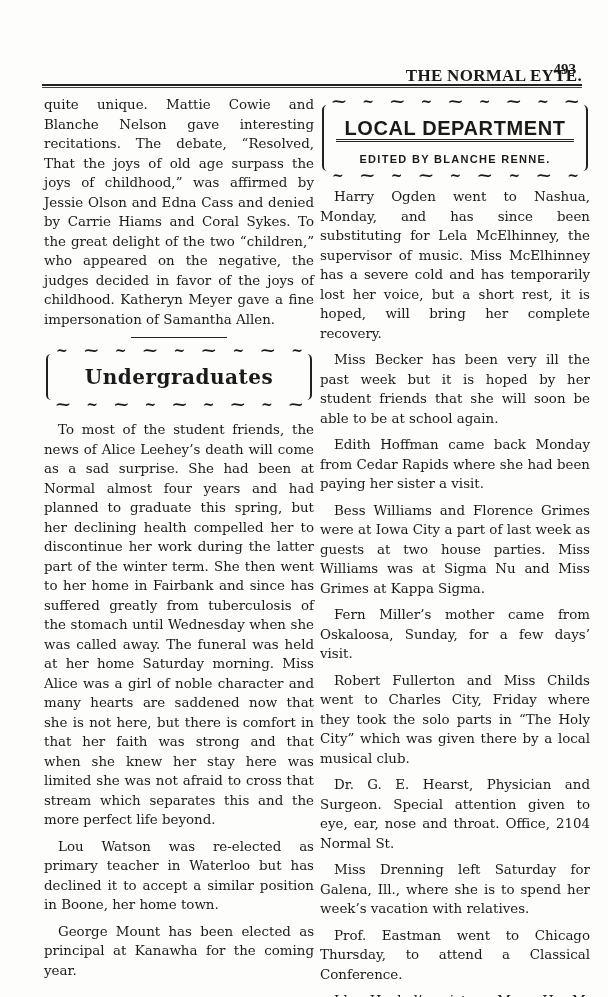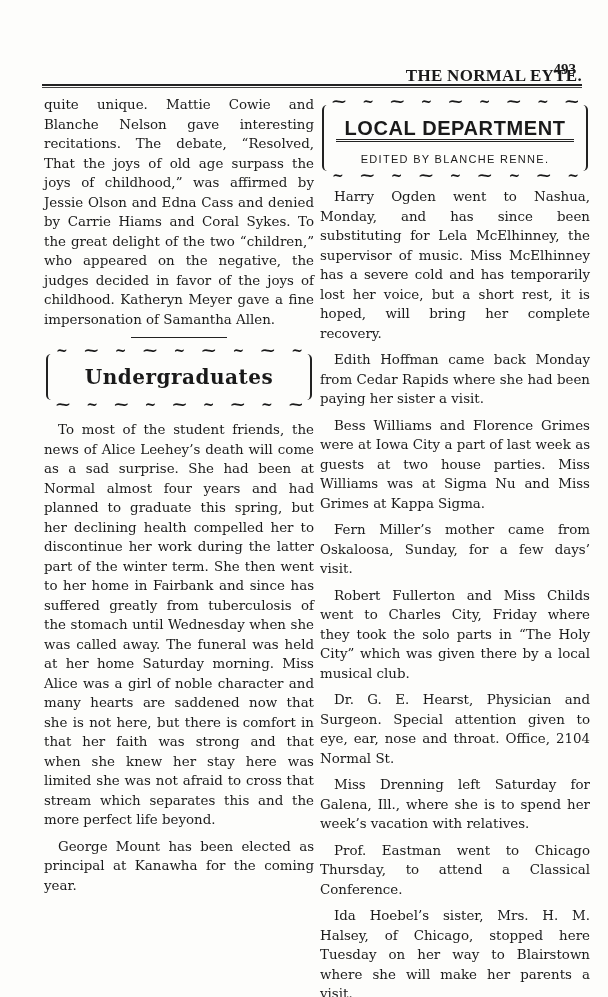--- a/index.html
+++ b/index.html
@@ -50,21 +50,21 @@
   .under-title {
     text-align:center; font-family:"DejaVu Serif", serif; font-weight:bold;
     font-size:20px; line-height:36px; letter-spacing:0.5px; padding:3px 0;
   }
   .local-title {
     text-align:center; font-family:"Liberation Sans", sans-serif; font-weight:bold;
     font-size:20px; line-height:22px; letter-spacing:0.6px; padding-top:2px;
     border-bottom:3px double #222; margin:8px 4px;
   }
   .local-sub {
-    text-align:center; font-family:"Liberation Sans", sans-serif; font-weight:normal;
+    text-align:center; font-family:"Liberation Sans", sans-serif; font-weight:bold;
     font-size:11px; line-height:16px; letter-spacing:1.3px; padding:1px 0 2px 0;
   }
   .right .ornbox { margin:0 0 6px 0; }
 </style>
 </head>
 <body>
 
 <div class="header">
   <div class="title">THE NORMAL EYTE.</div>
   <div class="pagenum">493</div>
@@ -97,20 +97,21 @@
         <span>~</span>
         <span>⁓</span>
         <span>~</span>
         <span>⁓</span>
         <span>~</span>
         <span>⁓</span>
     </div>
   </div>
 
   <p>To most of the student friends, the news of Alice Leehey’s death will come as a sad surprise. She had been at Normal almost four years and had planned to graduate this spring, but her declining health compelled her to discontinue her work during the latter part of the winter term. She then went to her home in Fairbank and since has suffered greatly from tuberculosis of the stomach until Wednesday when she was called away. The funeral was held at her home Saturday morning. Miss Alice was a girl of noble character and many hearts are saddened now that she is not here, but there is comfort in that her faith was strong and that when she knew her stay here was limited she was not afraid to cross that stream which separates this and the more perfect life beyond.</p>
+  <p>Lou Watson was re-elected as primary teacher in Waterloo but has declined it to accept a similar position in Boone, her home town.</p>
   <p>George Mount has been elected as principal at Kanawha for the coming year.</p>
 </div>
 
 <div class="col right">
   <div class="ornbox">
     <div class="orn-side l"></div>
     <div class="orn-side r"></div>
     <div class="orn-row">
       <span>⁓</span>
         <span>~</span>
@@ -131,20 +132,21 @@
         <span>⁓</span>
         <span>~</span>
         <span>⁓</span>
         <span>~</span>
         <span>⁓</span>
         <span>~</span>
     </div>
   </div>
 
   <p>Harry Ogden went to Nashua, Monday, and has since been substituting for Lela McElhinney, the supervisor of music. Miss McElhinney has a severe cold and has temporarily lost her voice, but a short rest, it is hoped, will bring her complete recovery.</p>
+  <p>Miss Becker has been very ill the past week but it is hoped by her student friends that she will soon be able to be at school again.</p>
   <p>Edith Hoffman came back Monday from Cedar Rapids where she had been paying her sister a visit.</p>
   <p>Bess Williams and Florence Grimes were at Iowa City a part of last week as guests at two house parties. Miss Williams was at Sigma Nu and Miss Grimes at Kappa Sigma.</p>
   <p>Fern Miller’s mother came from Oskaloosa, Sunday, for a few days’ visit.</p>
   <p>Robert Fullerton and Miss Childs went to Charles City, Friday where they took the solo parts in “The Holy City” which was given there by a local musical club.</p>
   <p>Dr. G. E. Hearst, Physician and Surgeon. Special attention given to eye, ear, nose and throat. Office, 2104 Normal St.</p>
   <p>Miss Drenning left Saturday for Galena, Ill., where she is to spend her week’s vacation with relatives.</p>
   <p>Prof. Eastman went to Chicago Thursday, to attend a Classical Conference.</p>
   <p>Ida Hoebel’s sister, Mrs. H. M. Halsey, of Chicago, stopped here Tuesday on her way to Blairstown where she will make her parents a visit.</p>
 </div>
 

